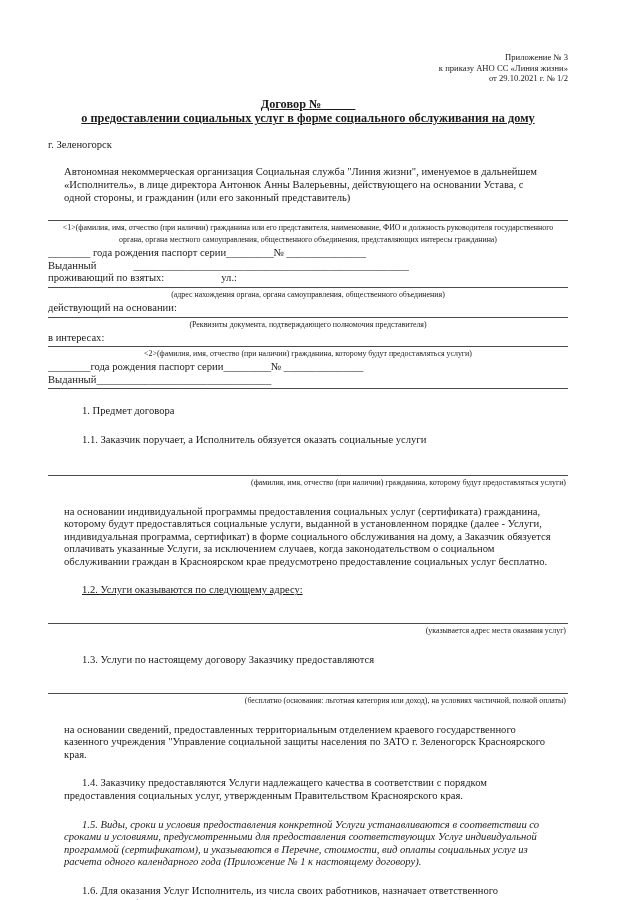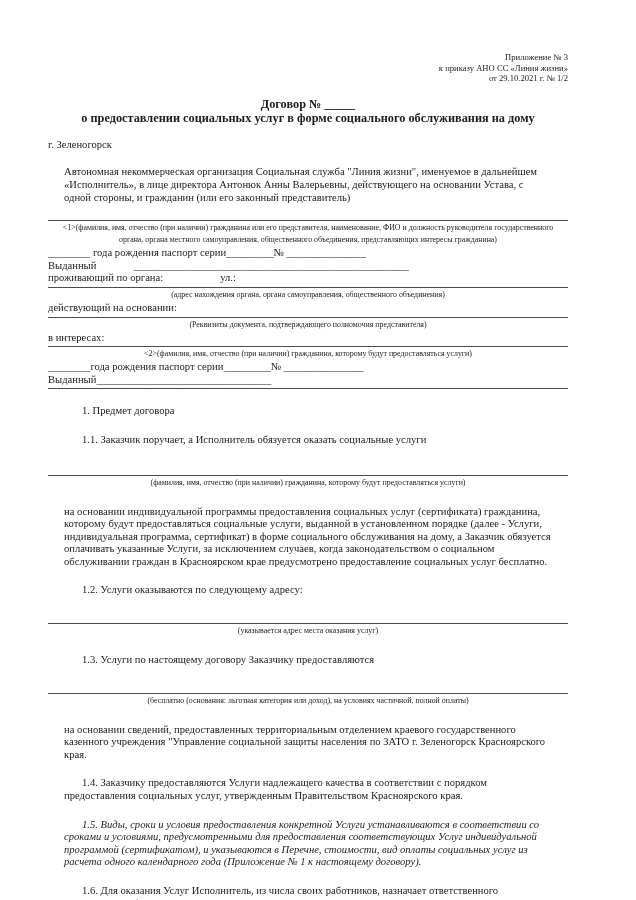--- a/index.html
+++ b/index.html
@@ -9,43 +9,43 @@
     box-sizing:border-box;
     background:#ffffff;
     padding:52px 44px 0 48px;
     font-family:"Liberation Serif","DejaVu Serif",serif;
     font-size:10.6px;
     line-height:12.6px;
     color:#1b1b1b;
     overflow:hidden;
   }
   .apx{ text-align:right; font-size:8.6px; line-height:10.6px; }
-  .title{ text-align:center; font-weight:bold; font-size:12.3px; line-height:14.5px; margin-top:13px; }
+  .title{ text-align:center; font-weight:bold; font-size:12.3px; line-height:14.5px; margin-top:13px;text-decoration:underline; }
   .city{ margin-top:13px; }
   .cityblank{ margin-top:7px; letter-spacing:0.5px; }
   p{ margin:16px; }
   .par{ margin-top:15px; }
   .cap{
     border-top:1px solid #4a4a4a;
     font-size:7.9px;
     line-height:12px;
     text-align:center;
     padding:1px 2px 1px 2px;
     margin-top:2px;
   }
-  .cap.nb{ margin-top:0; }
+  .cap.nb{ margin-top:0;text-align:right; }
   .rule{ border-top:1px solid #4a4a4a; height:0; margin-top:2px; }
   .fill{ white-space:nowrap; overflow:hidden; }
   .street{ margin-left:57px; }
   .street2{ margin-left:50px; }
   .blankgap{ margin-left:37px; }
   .ind{ text-indent:18px; }
   .gap12{ height:12px; }
   .gap10{ height:10px; }
-  .mt9{ margin-top:9px; }
+  .mt9{ margin-top:9px;text-decoration:underline; }
   .mt12{ margin-top:12px;font-style:italic; }
 </style>
 </head>
 <body>
 
 <div class="page">
 
   <div class="apx">
     <div>Приложение № 3</div>
     <div>к приказу АНО СС «Линия жизни»</div>
@@ -61,21 +61,21 @@
 
   <p class="par">Автономная некоммерческая организация Социальная служба "Линия жизни", именуемое в дальнейшем «Исполнитель», в лице директора Антонюк Анны Валерьевны, действующего на основании Устава, с одной стороны, и гражданин (или его законный представитель)</p>
 
   <div class="cap">&lt;1&gt;(фамилия, имя, отчество (при наличии) гражданина или его представителя, наименование, ФИО и должность руководителя государственного органа, органа местного самоуправления, общественного объединения, представляющих интересы гражданина)</div>
 
   <div class="fill">________ года рождения  паспорт серии_________№ _______________</div>
   <div class="fill">
     <span>Выданный</span><span class="blankgap">____________________________________________________</span>
   </div>
   <div class="fill">
-    <span>проживающий по органа:</span><span class="street">ул.:</span>
+    <span>проживающий по взятых:</span><span class="street">ул.:</span>
   </div>
   <div class="cap">(адрес нахождения органа, органа самоуправления, общественного объединения)</div>
 
   <div class="fill">действующий на основании:</div>
   <div class="cap">(Реквизиты документа, подтверждающего полномочия представителя)</div>
 
   <div class="fill">в интересах:</div>
   <div class="cap">&lt;2&gt;(фамилия, имя, отчество (при наличии) гражданина, которому будут предоставляться услуги)</div>
 
   <div class="fill">________года рождения   паспорт серии_________№ _______________</div>

